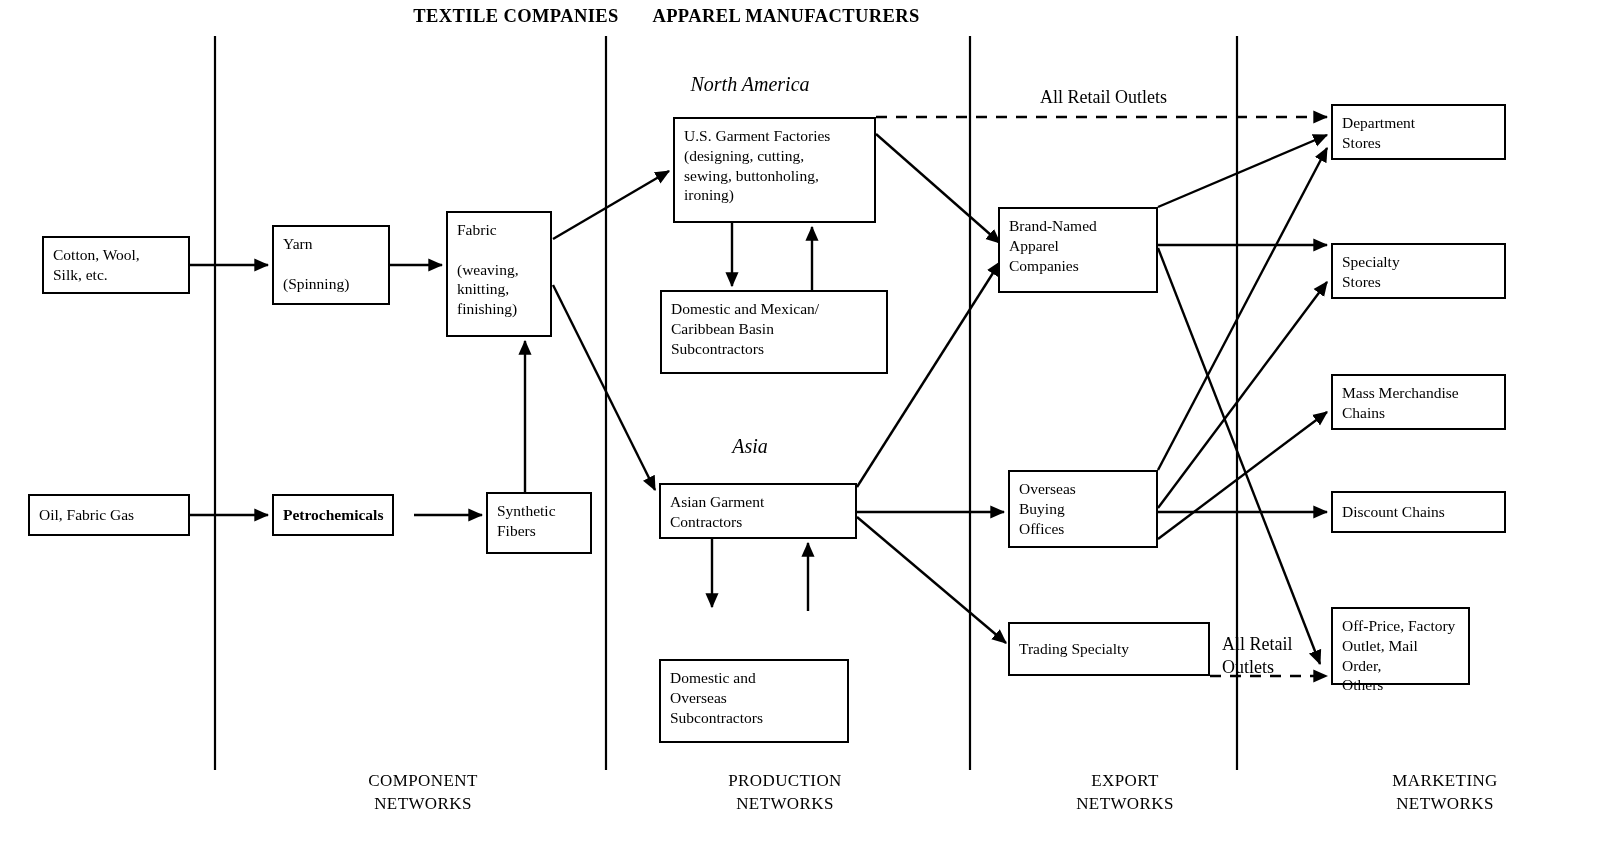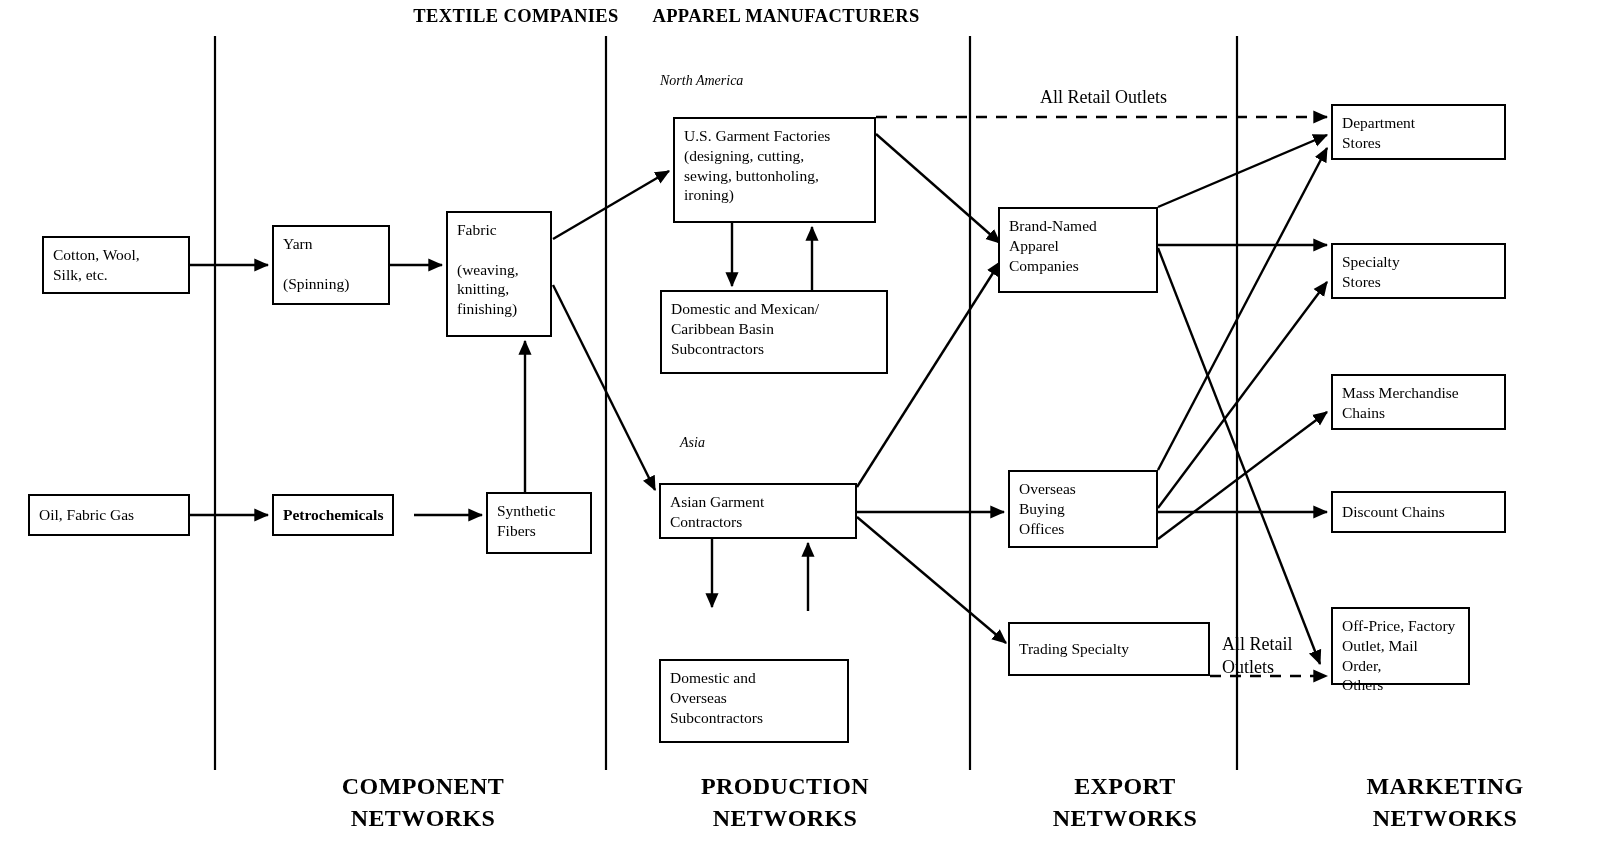--- a/index.html
+++ b/index.html
@@ -3,23 +3,23 @@
 <meta charset="utf-8">
 <style>
   html,body{margin:0;padding:0;background:#ffffff;}
   #stage{position:relative;width:1600px;height:845px;background:#ffffff;
          font-family:"Liberation Serif", serif; color:#000;}
   svg#wires{position:absolute;left:0;top:0;width:1600px;height:845px;}
   .node{position:absolute;border:2px solid #000;background:#fff;box-sizing:border-box;
         font-size:15.5px;line-height:1.28;padding:7px 9px;}
   .node span{display:block;white-space:pre-line;}
   .hdr{position:absolute;font-weight:bold;font-size:18.5px;letter-spacing:.4px;text-align:center;}
-  .foot{position:absolute;font-weight:bold;font-size:24px;letter-spacing:.4px;text-align:center;
+  .foot{position:absolute;font-weight:normal;font-size:17px;letter-spacing:.4px;text-align:center;
         line-height:1.35;white-space:pre-line;}
-  .region{position:absolute;font-style:italic;font-size:14px;}
+  .region{position:absolute;font-style:italic;font-size:20px;text-align:center;}
   .edgelbl{position:absolute;font-size:18px;line-height:1.25;white-space:pre-line;}
 </style>
 </head>
 <body>
 
 <div id="stage">
 
   <svg id="wires" viewBox="0 0 1600 845" xmlns="http://www.w3.org/2000/svg">
     <defs>
       <marker id="ah" viewBox="0 0 10 10" refX="9.2" refY="5" markerWidth="6.2" markerHeight="6.2" orient="auto-start-reverse">

